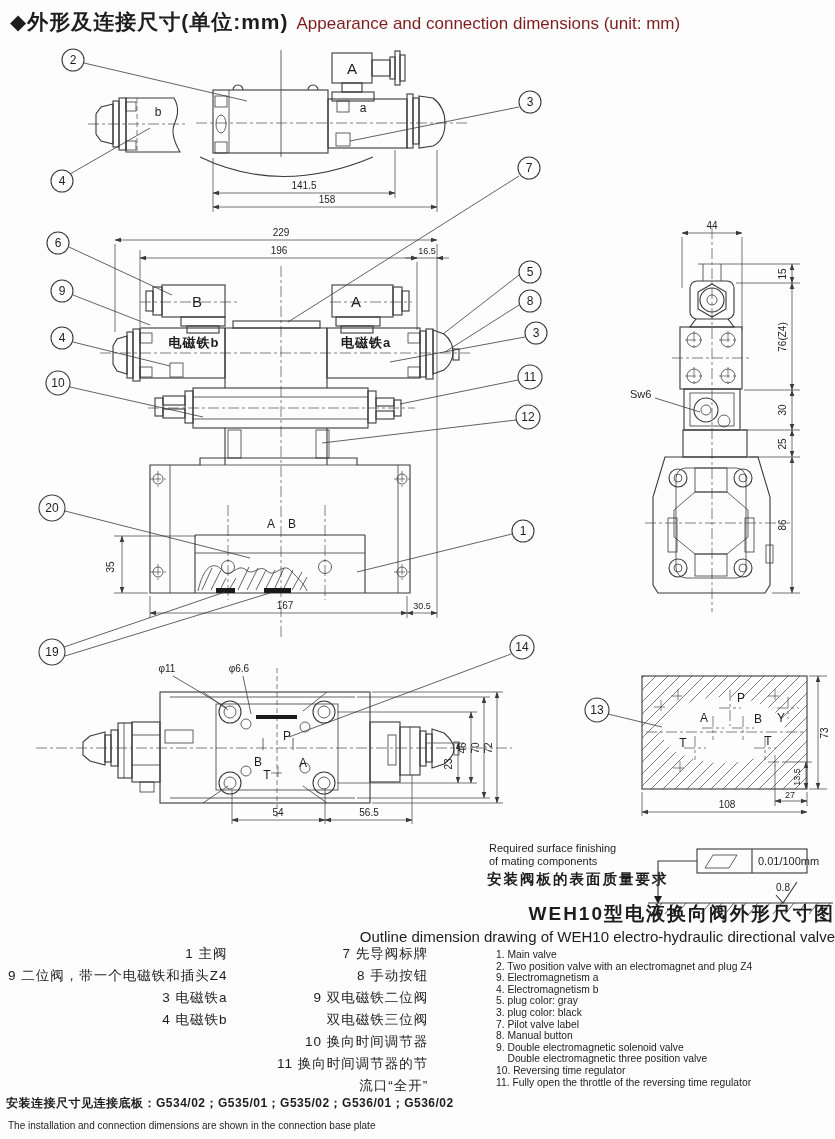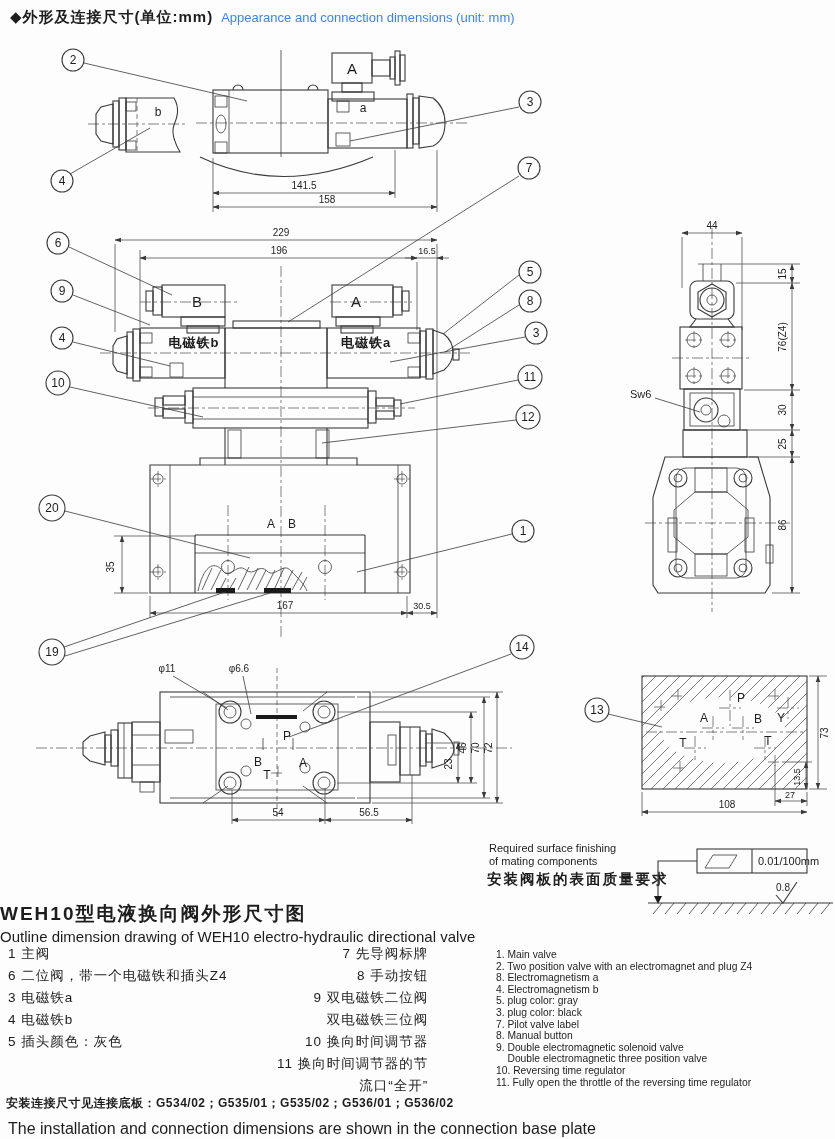--- a/index.html
+++ b/index.html
@@ -1,46 +1,46 @@
 <!DOCTYPE html>
 <html><head>
 <meta charset="utf-8">
 <style>
   html,body{margin:0;padding:0;background:#e8e8e8;}
   .page{position:relative;width:835px;height:1139px;background:#fdfdfd;overflow:hidden;
         font-family:"Liberation Sans","DejaVu Sans",sans-serif;color:#1d1d1d;}
   .abs{position:absolute;}
   .hdr{top:8px;left:10px;white-space:nowrap;}
-  .hdr .zh{font-size:15px;font-weight:bold;letter-spacing:1px;}
-  .hdr .en{font-size:13px;margin-left:8px;color:#3b82f6;}
+  .hdr .zh{font-size:21px;font-weight:bold;letter-spacing:1px;}
+  .hdr .en{font-size:17px;margin-left:8px;color:#7f1d1d;}
   svg text{font-family:"Liberation Sans","DejaVu Sans",sans-serif;fill:#1d1d1d;}
   .ln{fill:none;stroke:#3a3a3a;stroke-width:1.1;}
   .lt{fill:none;stroke:#3a3a3a;stroke-width:0.8;}
   .dim{fill:none;stroke:#464646;stroke-width:0.75;}
   .cl{fill:none;stroke:#4a4a4a;stroke-width:0.7;stroke-dasharray:11 3 3 3;}
   .dsh{fill:none;stroke:#4a4a4a;stroke-width:0.7;stroke-dasharray:5 3;}
   .blk{fill:#1a1a1a;stroke:none;}
   .d{font-size:10px;text-anchor:middle;}
   .d9{font-size:9px;text-anchor:middle;}
   .lab{font-size:12px;text-anchor:middle;}
   .lab2{font-size:15px;text-anchor:middle;}
   .labB{font-size:13px;font-weight:bold;text-anchor:middle;letter-spacing:1px;}
   .cn{font-size:12px;text-anchor:middle;}
   .sn{font-size:11px;}
-  .cap{top:901px;left:0;width:835px;text-align:left;}
+  .cap{top:901px;left:0;width:835px;text-align:right;}
   .cap .zh{font-size:19px;font-weight:bold;letter-spacing:2px;}
   .cap .en{font-size:15px;margin-top:1px;}
   .lg1{left:8px;top:943px;font-size:13.5px;letter-spacing:1px;}
-  .lg1 div{height:22px;line-height:22px;white-space:pre;}
+  .lg1 div{height:22px;line-height:22px;white-space:pre;text-align:right;}
   .lg2{left:277px;top:943px;font-size:13.5px;letter-spacing:1px;text-align:right;}
   .lg2 div{height:22px;line-height:22px;white-space:pre;}
   .lg3{left:496px;top:949px;font-size:10.3px;}
   .lg3 div{height:11.6px;line-height:11.6px;white-space:pre;}
   .ftzh{left:6px;top:1095px;font-size:12px;font-weight:bold;letter-spacing:0.5px;}
-  .ften{left:8px;top:1120px;font-size:16px;}
+  .ften{left:8px;top:1120px;font-size:10px;}
 </style>
 </head>
 <body>
 
 <div class="page">
 
   <div class="abs hdr">
     <span class="zh">◆外形及连接尺寸(单位:mm)</span><span class="en">Appearance and connection dimensions (unit: mm)</span>
   </div>
 
@@ -466,40 +466,39 @@
     </g>
   </svg>
 
   <div class="abs cap">
     <div class="zh">WEH10型电液换向阀外形尺寸图</div>
     <div class="en">Outline dimension drawing of WEH10 electro-hydraulic directional valve</div>
   </div>
 
   <div class="abs lg1">
     <div>1 主阀</div>
-    <div>6 二位阀，带一个电磁铁和插头Z4</div>
+    <div>9 二位阀，带一个电磁铁和插头Z4</div>
     <div>3 电磁铁a</div>
     <div>4 电磁铁b</div>
-    <div>5 插头颜色：灰色</div>
   </div>
 
   <div class="abs lg2">
     <div>7 先导阀标牌</div>
     <div>8 手动按钮</div>
     <div>9 双电磁铁二位阀</div>
     <div>　双电磁铁三位阀</div>
     <div>10 换向时间调节器</div>
     <div>11 换向时间调节器的节</div>
     <div>　流口“全开”</div>
   </div>
 
   <div class="abs lg3">
     <div>1. Main valve</div>
     <div>2. Two position valve with an electromagnet and plug Z4</div>
-    <div>8. Electromagnetism a</div>
+    <div>9. Electromagnetism a</div>
     <div>4. Electromagnetism b</div>
     <div>5. plug color: gray</div>
     <div>3. plug color: black</div>
     <div>7. Pilot valve label</div>
     <div>8. Manual button</div>
     <div>9. Double electromagnetic solenoid valve</div>
     <div>    Double electromagnetic three position valve</div>
     <div>10. Reversing time regulator</div>
     <div>11. Fully open the throttle of the reversing time regulator</div>
   </div>

